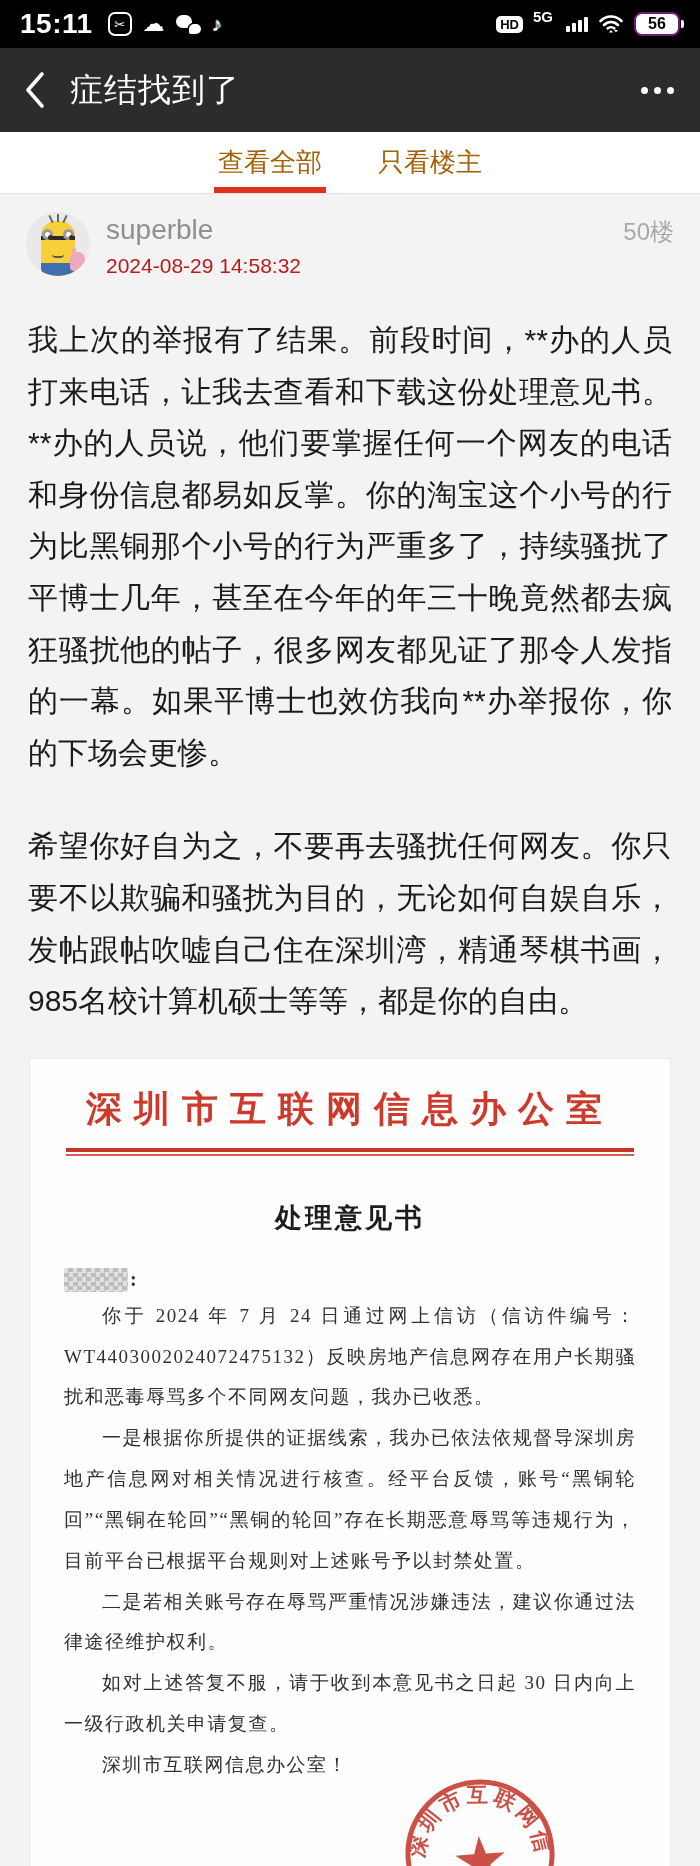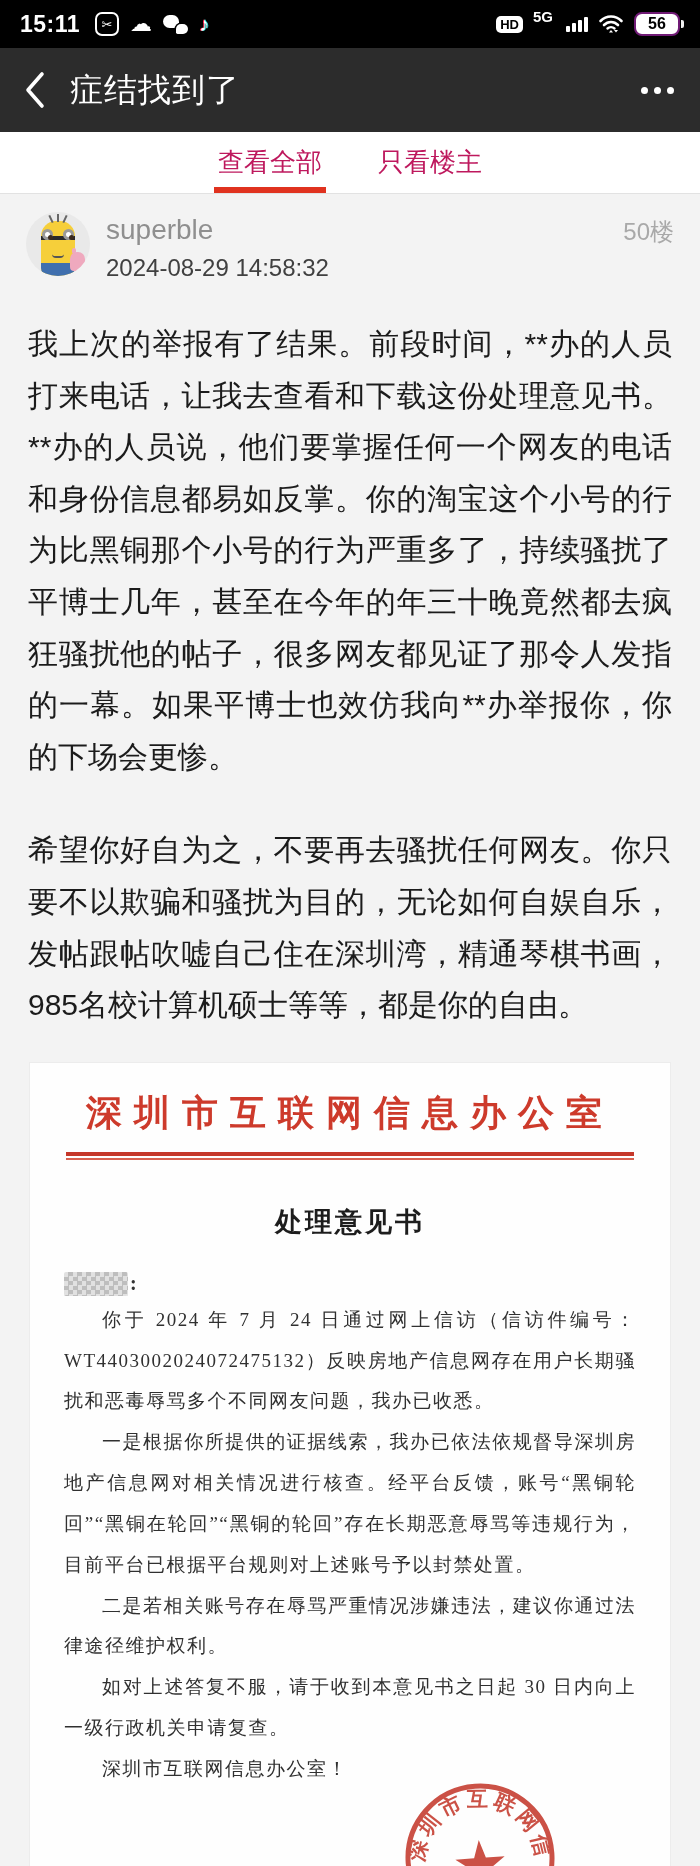--- a/index.html
+++ b/index.html
@@ -3,21 +3,21 @@
 <meta charset="utf-8">
 <style>
   * { margin:0; padding:0; box-sizing:border-box; }
   html,body { background:#f3f3f3; }
   body { width:700px; font-family:"Liberation Sans","DejaVu Sans",sans-serif; }
   .screen { width:700px; background:#f3f3f3; overflow:hidden; }
 
   
   .status-bar{ height:48px; background:#000; color:#fff; display:flex; align-items:center; justify-content:space-between; padding:0 20px; }
   .sb-left{ display:flex; align-items:center; gap:11px; }
-  .sb-time{ font-size:23px; font-weight:600; letter-spacing:.5px; margin-right:4px; }
+  .sb-time{ font-size:28px; font-weight:600; letter-spacing:.5px; margin-right:4px; }
   .app-ico{ font-size:17px; line-height:1; color:#fff; }
   .ico-box{ width:24px; height:24px; border:2px solid #fff; border-radius:7px; display:flex; align-items:center; justify-content:center; font-size:13px; }
   .cloud{ font-size:22px; }
   .wechat{ position:relative; width:25px; height:20px; display:inline-block; }
   .wb{ position:absolute; background:#fff; }
   .b1{ width:16px; height:13px; left:0; top:1px; border-radius:7px 7px 2px 7px; }
   .b2{ width:12px; height:10px; right:0; bottom:0; border-radius:6px 6px 6px 2px; box-shadow:0 0 0 1.5px #000; }
   .note{ font-size:20px; text-shadow:1px 0 0 #25f4ee, -1px 0 0 #fe2c55; }
   .sb-right{ display:flex; align-items:center; gap:10px; }
   .hd-badge{ background:#fff; color:#000; font-size:13px; font-weight:800; padding:1px 4px; border-radius:5px; }
@@ -32,21 +32,21 @@
 
   
   .nav{ height:84px; background:#2c2c2c; display:flex; align-items:center; padding:0 24px; }
   .back-btn{ width:26px; height:40px; display:flex; align-items:center; }
   .nav-title{ color:#fff; font-size:33px; margin-left:20px; flex:1; letter-spacing:1px; }
   .more{ display:flex; gap:6px; padding:10px 2px; }
   .more i{ width:7px; height:7px; border-radius:50%; background:#fff; display:block; }
 
   
   .tabs{ height:62px; background:#fff; border-bottom:1px solid #e2e2e2; display:flex; justify-content:center; gap:52px; }
-  .tab{ font-size:26px; color:#be185d; display:flex; align-items:center; padding:0 2px; position:relative; }
+  .tab{ font-size:26px; color:#a16207; display:flex; align-items:center; padding:0 2px; position:relative; }
   .tab.active::after{ content:""; position:absolute; left:-2px; right:-2px; bottom:0; height:6px; background:#e0321f; }
 
   
   .post{ background:#f3f3f3; padding:18px 0 0 0; }
   .post-head{ display:flex; align-items:flex-start; padding:0 26px; }
   .avatar{ width:64px; height:64px; border-radius:50%; background:#e9e9e9; position:relative; overflow:hidden; flex:0 0 auto; }
   .m-body{ position:absolute; left:15px; top:9px; width:34px; height:55px; background:#f6cf3a; border-radius:15px 15px 8px 8px; }
   .m-hair i{ position:absolute; width:2px; height:8px; background:#666; }
   .m-hair i:nth-child(1){ left:9px; top:-6px; transform:rotate(-25deg); }
   .m-hair i:nth-child(2){ left:16px; top:-7px; }
@@ -55,21 +55,21 @@
   .m-eye{ position:absolute; top:8px; width:11px; height:11px; background:#fff; border:3px solid #9a9a9a; border-radius:50%; }
   .m-eye.l{ left:1px; } .m-eye.r{ right:1px; }
   .m-pupil{ position:absolute; left:3px; top:3px; width:5px; height:5px; background:#3b2b1d; border-radius:50%; }
   .m-mouth{ position:absolute; top:33px; left:11px; width:12px; height:4px; border-bottom:2px solid #555; border-radius:0 0 8px 8px; }
   .m-pants{ position:absolute; bottom:0; left:0; width:100%; height:13px; background:#3f6fae; border-radius:0 0 8px 8px; }
   .m-plush{ position:absolute; right:5px; bottom:5px; width:15px; height:19px; background:#efa9be; border-radius:7px 7px 4px 4px; }
   .m-plush::before{ content:""; position:absolute; top:-4px; left:2px; width:4px; height:6px; background:#efa9be; border-radius:3px; }
 
   .meta{ margin-left:16px; flex:1; }
   .uname{ font-size:28px; color:#8f8f8f; margin-top:2px; }
-  .tstamp{ font-size:24px; color:#404040; margin-top:8px; }
+  .tstamp{ font-size:21px; color:#b91c1c; margin-top:8px; }
   .floor{ font-size:24px; color:#a9a9a9; margin-top:4px; }
 
   .post-body{ padding:0 28px; margin-top:36px; }
   .post-body p{ font-size:30px; line-height:1.72; color:#1b1b1b; text-align:justify; }
   .post-body p + p{ margin-top:42px; }
 
   
   .doc{ margin:32px 30px 0 30px; background:#fefefe; position:relative; padding:26px 34px 14px 34px; font-family:"Liberation Serif","DejaVu Serif",serif; box-shadow:0 0 0 1px #ececec; }
   .doc-agency{ text-align:center; color:#cd3a2b; font-size:36px; font-weight:700; letter-spacing:12px; white-space:nowrap; }
   .doc-rule{ margin:14px 2px 0 2px; height:8px; border-top:4px solid #c5372a; border-bottom:2px solid #d8604f; }

